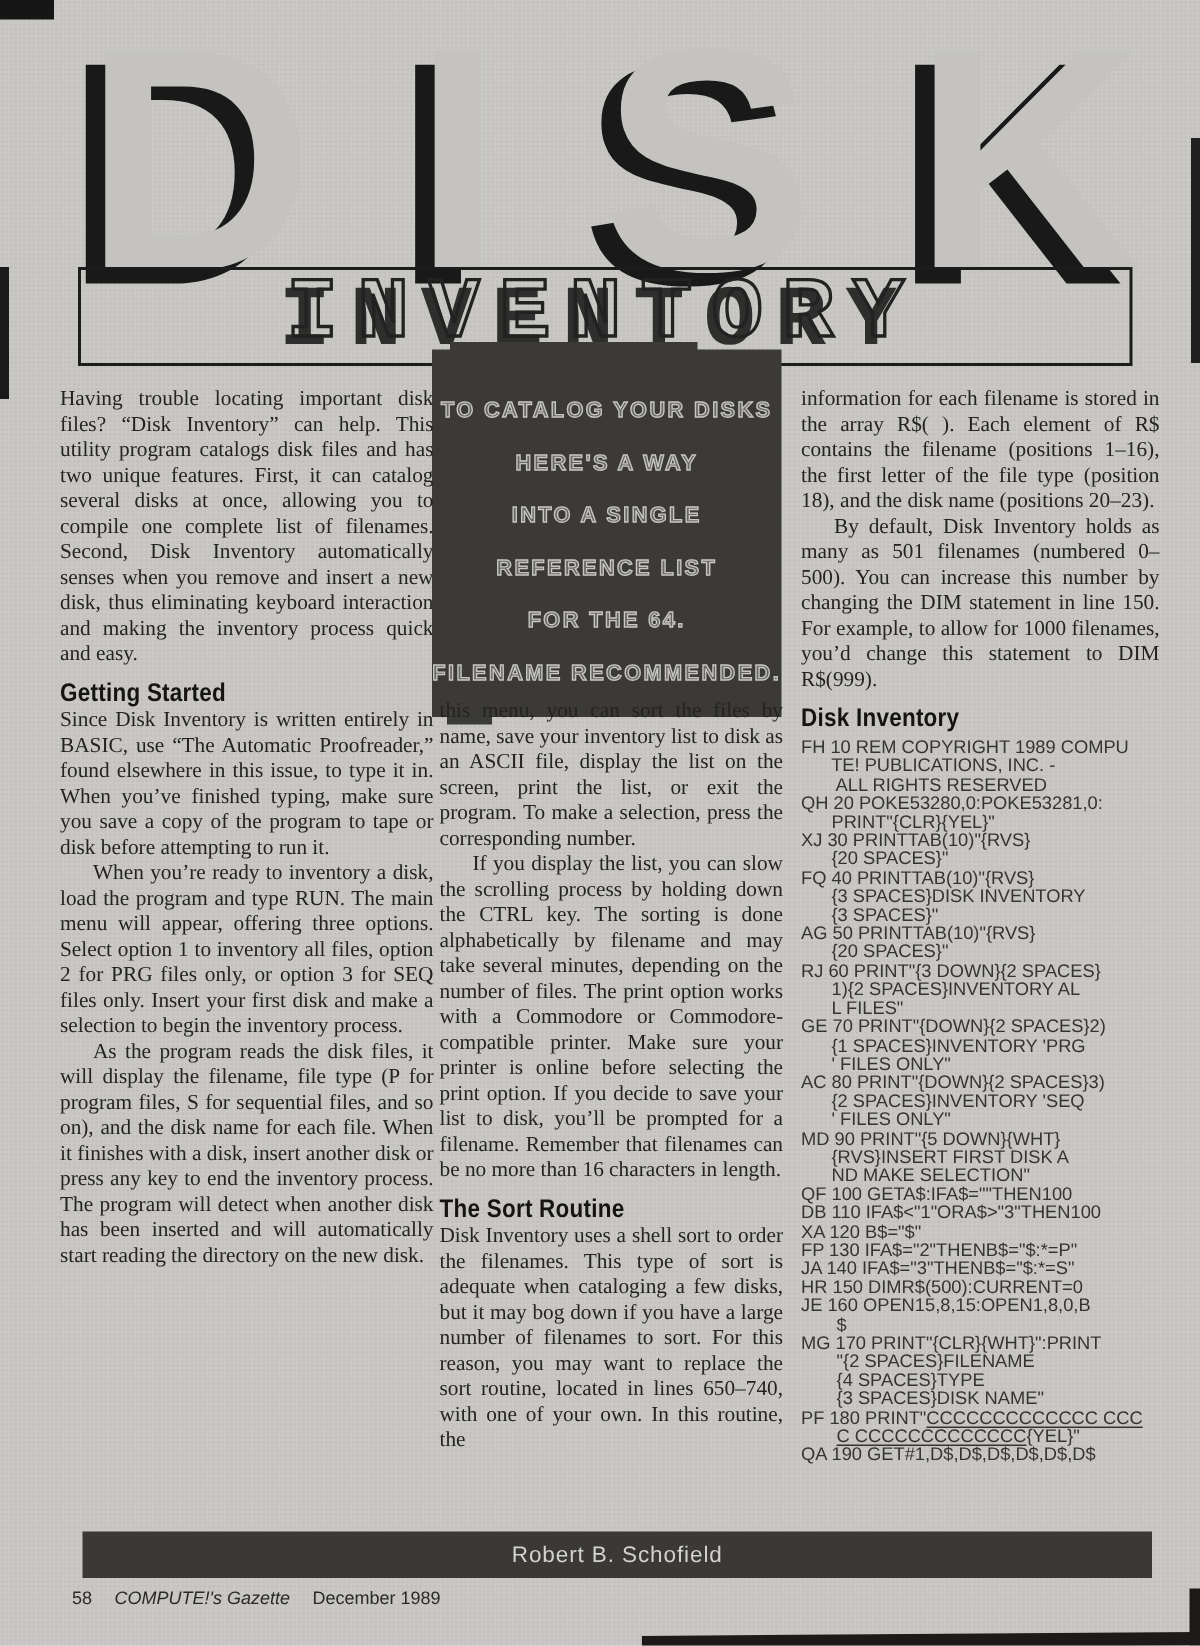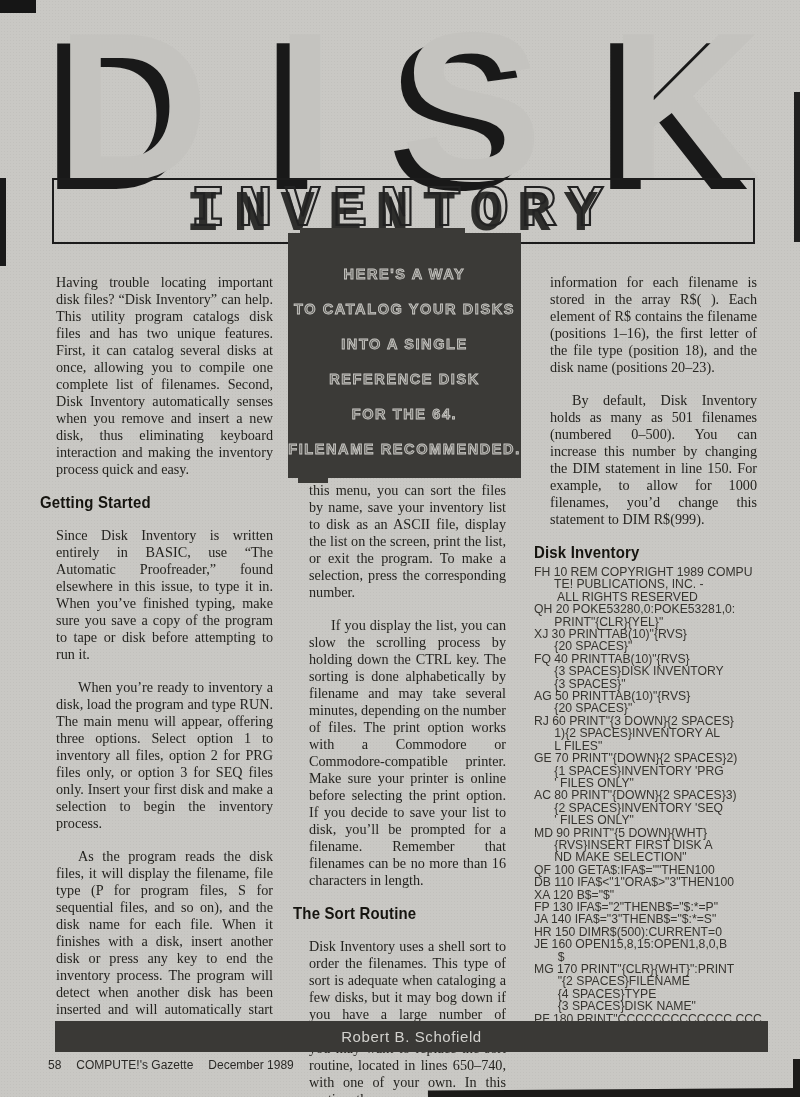--- a/index.html
+++ b/index.html
@@ -47,21 +47,21 @@
   }
   
   .col{
     position:absolute;font-family:"Liberation Serif",serif;
     font-size:14.2px;line-height:17px;color:#24231f;
     text-align:justify;hyphens:auto;
   }
   .col1{left:40px;top:258px;width:249px;}
   .col2{left:293px;top:466px;width:229px;}
   .col3{left:534px;top:258px;width:239px;}
-  .body-p{margin:16px;}
+  .body-p{margin:0;}
   .indent{text-indent:22px;}
   .col-heading{
     font-family:"Liberation Sans",sans-serif;font-weight:bold;
     font-size:17px;color:#15140f;margin:8px 0 2px;
     transform:scaleX(0.88);transform-origin:left;letter-spacing:0.2px;
   }
   
   .code{
     margin-top:5px;
     font-family:Liberation Sans, sans-serif;
@@ -73,21 +73,21 @@
   .byline-bar{
     position:absolute;left:55px;top:1021px;width:713px;height:31px;background:#3a3936;
     display:flex;align-items:center;justify-content:center;
     font-family:"Liberation Sans",sans-serif;font-size:15px;letter-spacing:0.6px;color:#d3d2ce;
   }
   .footer{
     position:absolute;left:48px;top:1058px;
     font-family:"Liberation Sans",sans-serif;font-size:12px;color:#2a2926;
     display:flex;gap:15px;align-items:baseline;
   }
-  .footer .mag{}
+  .footer .mag{font-style:italic;}
 </style>
 </head>
 <body>
 
 <div class="page">
 
   <div class="art-tl"></div>
   <div class="art-left"></div>
   <div class="art-right"></div>
   <div class="art-bottom"></div>
@@ -99,24 +99,24 @@
       <span>S</span>
       <span>K</span>
     </div>
 
   <div class="inventory-box">
     <div class="inventory-word">INVENTORY</div>
   </div>
 
   <div class="teaser-box">
     <div class="teaser-text">
+        <div>TO CATALOG YOUR DISKS</div>
         <div>HERE'S A WAY</div>
-        <div>TO CATALOG YOUR DISKS</div>
         <div>INTO A SINGLE</div>
-        <div>REFERENCE DISK</div>
+        <div>REFERENCE LIST</div>
         <div>FOR THE 64.</div>
         <div>FILENAME RECOMMENDED.</div>
       </div>
   </div>
 
   <div class="col col1">
       <p class="body-p">Having trouble locating important disk files? “Disk Inventory” can help. This utility program catalogs disk files and has two unique features. First, it can catalog several disks at once, allowing you to compile one complete list of filenames. Second, Disk Inventory automatically senses when you remove and insert a new disk, thus eliminating keyboard interaction and making the inventory process quick and easy.</p>
       <div class="col-heading">Getting Started</div>
       <p class="body-p">Since Disk Inventory is written entirely in BASIC, use “The Automatic Proofreader,” found elsewhere in this issue, to type it in. When you’ve finished typing, make sure you save a copy of the program to tape or disk before attempting to run it.</p>
       <p class="body-p indent">When you’re ready to inventory a disk, load the program and type RUN. The main menu will appear, offering three options. Select option 1 to inventory all files, option 2 for PRG files only, or option 3 for SEQ files only. Insert your first disk and make a selection to begin the inventory process.</p>

